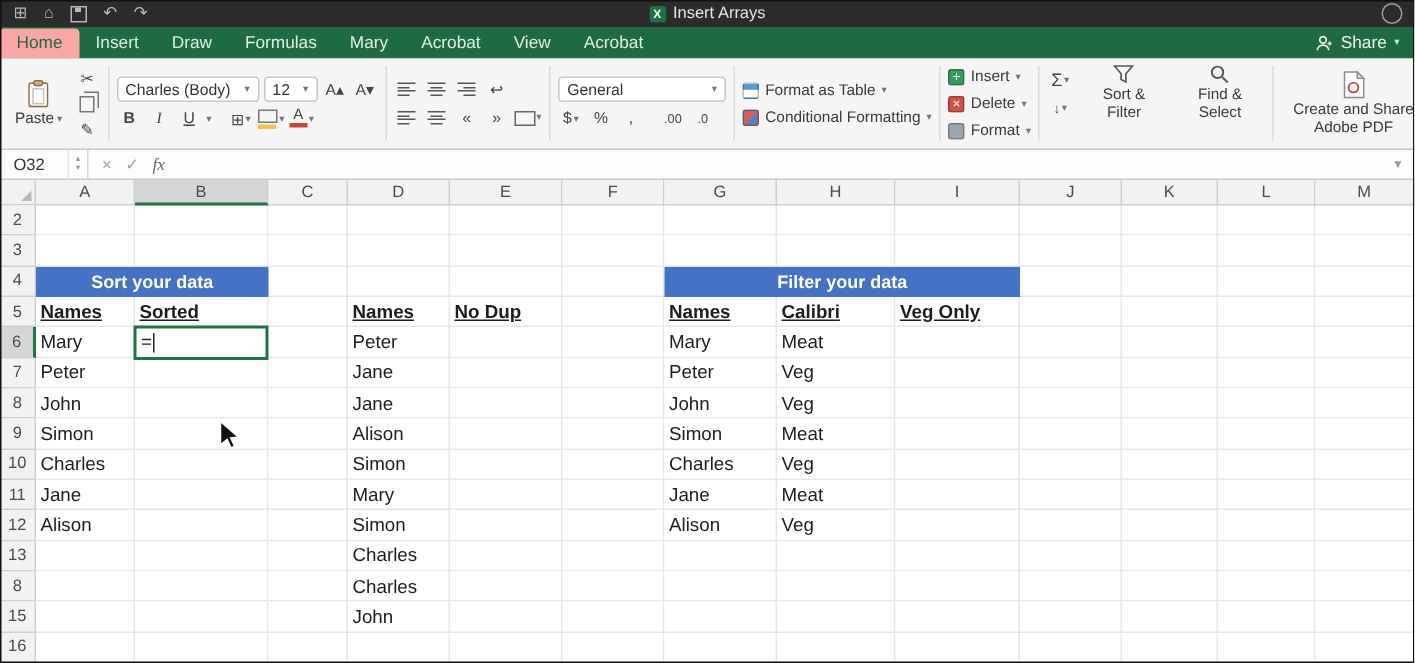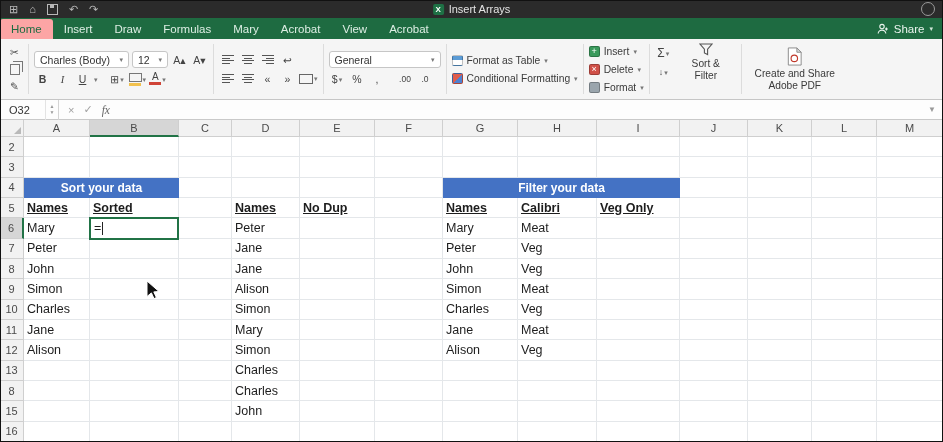--- a/index.html
+++ b/index.html
@@ -141,20 +141,31 @@
           <line x1="8" y1="6" x2="10.8" y2="6" stroke="#eaf4ee" stroke-width="1.1"></line>
         </svg>
       <span>Share</span>
       <span class="dd">▾</span>
     </div>
   </div>
 
   <div class="ribbon">
 
     <div class="rgroup" style="gap:4px;">
+      <div class="bigbtn">
+        <svg width="16" height="19" viewBox="0 0 16 20">
+            <rect x="1" y="2.5" width="13" height="16.5" rx="1.5" fill="#fff" stroke="#8a6d3b"></rect>
+            <rect x="4.5" y="0.8" width="6" height="3.4" rx="1" fill="#c9b08a" stroke="#8a6d3b"></rect>
+            <rect x="3.8" y="6.5" width="7.4" height="10.5" fill="#fff" stroke="#bfbfbf"></rect>
+          </svg>
+        <div class="bl">
+            <span>Paste</span>
+            <span class="dd">▾</span>
+          </div>
+      </div>
       <div class="gcol" style="gap:1px;">
         <span class="mini">✂</span>
         <span class="mini">
             <span style="width:8px;height:9px;border:1px solid #777;box-shadow:2px -2px 0 -0px #f5f5f5,3px -3px 0 0 #777;display:block;"></span>
           </span>
         <span class="mini">✎</span>
       </div>
     </div>
 
     <div class="rdiv"></div>
@@ -322,20 +333,27 @@
             <span>Σ</span>
             <span class="dd">▾</span>
           </span>
         <span class="mini" style="font-size:9px;">↓<span class="dd">▾</span></span>
       </div>
       <div class="bigbtn">
         <svg width="14" height="13" viewBox="0 0 14 13">
             <path d="M1,1 H13 L8.6,6.2 V11.6 L5.4,10 V6.2 Z" fill="none" stroke="#555" stroke-width="1.1"></path>
           </svg>
         <span class="twoLine">Sort &amp; Filter</span>
+      </div>
+      <div class="bigbtn">
+        <svg width="14" height="13" viewBox="0 0 13 13">
+            <circle cx="5.2" cy="5.2" r="3.8" fill="none" stroke="#555" stroke-width="1.3"></circle>
+            <line x1="8.3" y1="8.3" x2="12" y2="12" stroke="#555" stroke-width="1.3"></line>
+          </svg>
+        <span class="twoLine">Find &amp; Select</span>
       </div>
     </div>
 
     <div class="rdiv"></div>
 
     <div class="rgroup">
       <div class="bigbtn">
         <svg width="17" height="19" viewBox="0 0 17 20">
             <path d="M2,1 h9 l4.5,4.5 V19 H2 Z" fill="#fff" stroke="#8a8a8a"></path>
             <path d="M11,1 l4.5,4.5 H11 Z" fill="#ddd" stroke="#8a8a8a"></path>

